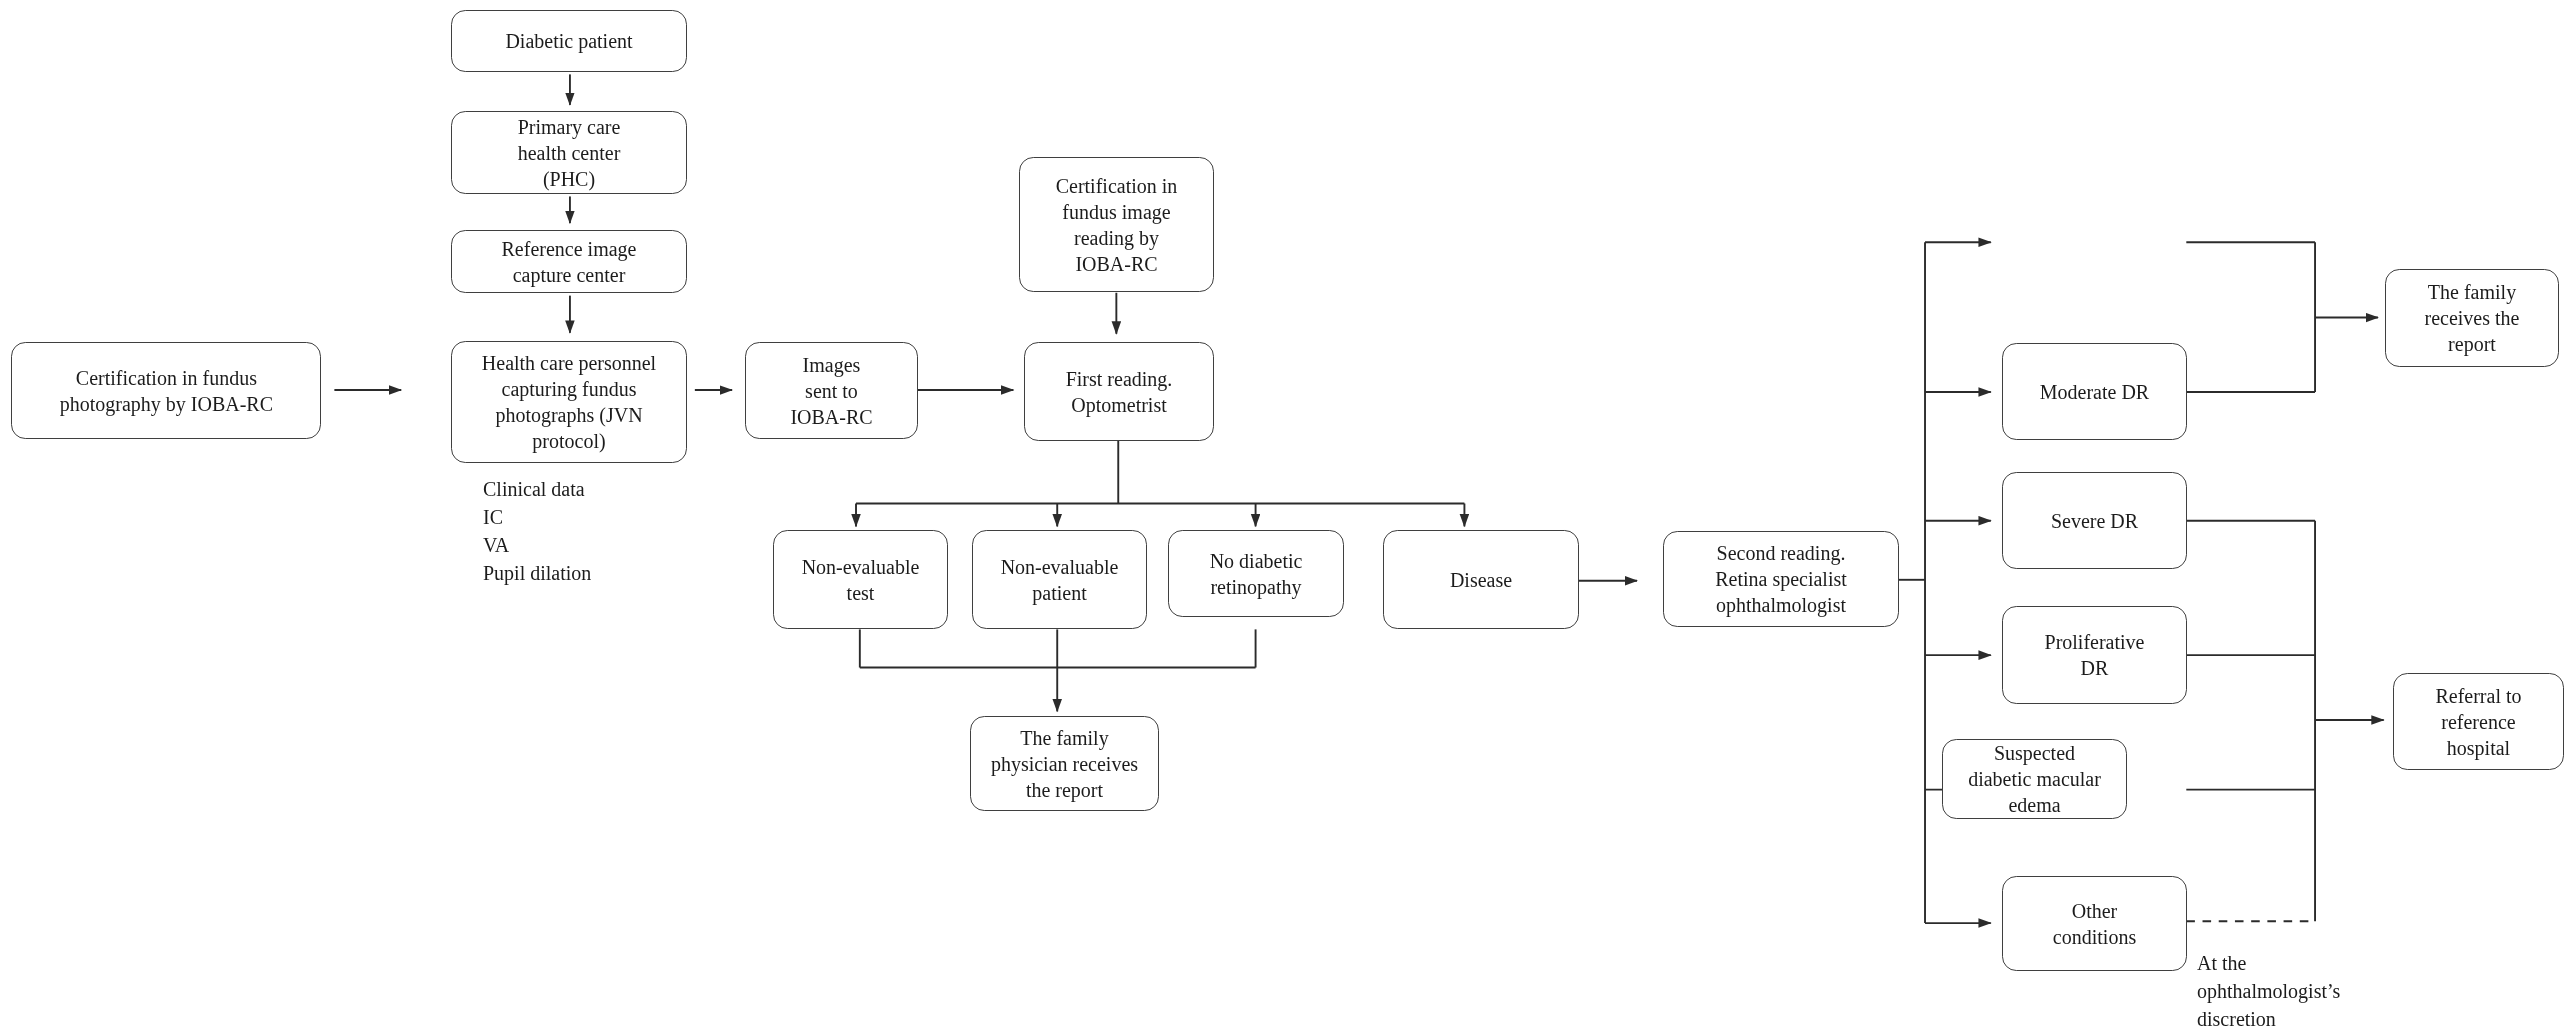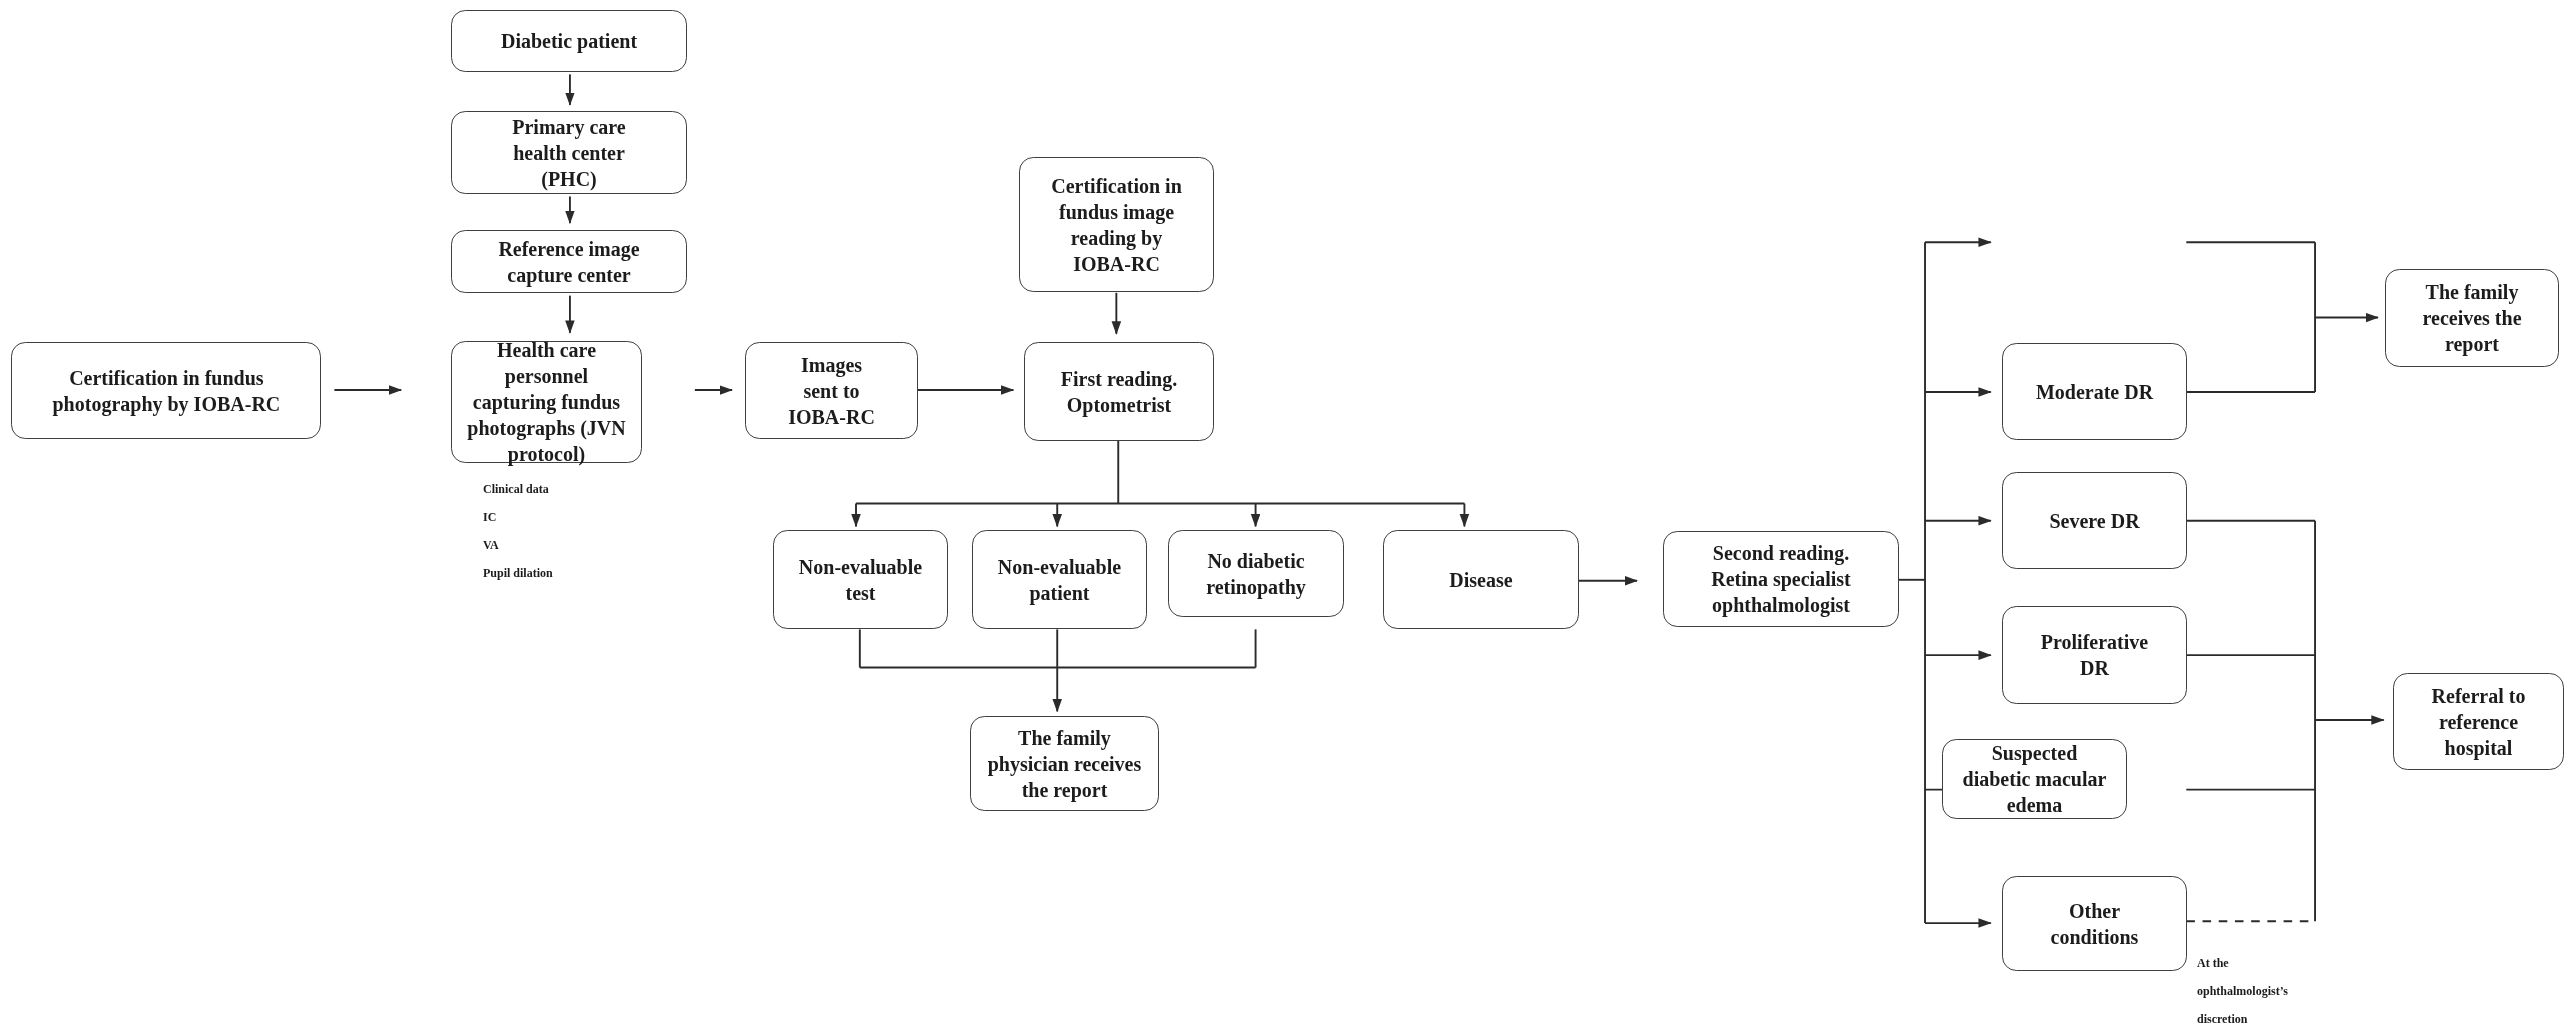--- a/index.html
+++ b/index.html
@@ -5,33 +5,33 @@
   :root{
     --background:#ffffff;
     --line:#2b2b2b;
     --box-border:#3f3f3f;
     --text:#1c1c1c;
   }
   html,body{margin:0;padding:0;background:var(--background);}
   body{min-width:2576px;font-family:"Liberation Serif","DejaVu Serif",serif;}
   .canvas{
     position:relative;width:2576px;height:1028px;background:var(--background);
-    overflow:hidden;color:var(--text);font-weight:bold;
+    overflow:hidden;color:var(--text);
   }
   .wires{position:absolute;left:0;top:0;width:2576px;height:1028px;}
   .node{
     position:absolute;box-sizing:border-box;
     border:1.9px solid var(--box-border);border-radius:14.3px;
     background:var(--background);
     display:flex;align-items:center;justify-content:center;
     text-align:center;font-size:20px;line-height:26px;
     white-space:pre-line;padding:3.8px 5.7px;color:var(--text);
   }
   .note{
-    position:absolute;font-size:12px;line-height:28px;
+    position:absolute;font-size:20px;line-height:28px;
     white-space:pre-line;text-align:left;color:var(--text);
   }
 </style>
 </head>
 <body>
 
 <div class="canvas">
 
   <svg class="wires" viewBox="0 0 2700 1078" xmlns="http://www.w3.org/2000/svg">
     <defs>
@@ -95,21 +95,21 @@
   <div class="node" style="left:451px;top:111px;width:236px;height:83px">Primary care
 health center
 (PHC)</div>
 
   <div class="node" style="left:451px;top:230px;width:236px;height:63px">Reference image
 capture center</div>
 
   <div class="node" style="left:11.4px;top:342px;width:310px;height:97px">Certification in fundus
 photography by IOBA-RC</div>
 
-  <div class="node" style="left:451px;top:341px;width:191px;height:122px">Health care personnel
+  <div class="node" style="left:451px;top:341px;width:236px;height:122px">Health care personnel
 capturing fundus
 photographs (JVN
 protocol)</div>
 
   <div class="note" style="left:483px;top:475px;width:210px">Clinical data
 IC
 VA
 Pupil dilation</div>
 
   <div class="node" style="left:745px;top:342px;width:173px;height:97px">Images

